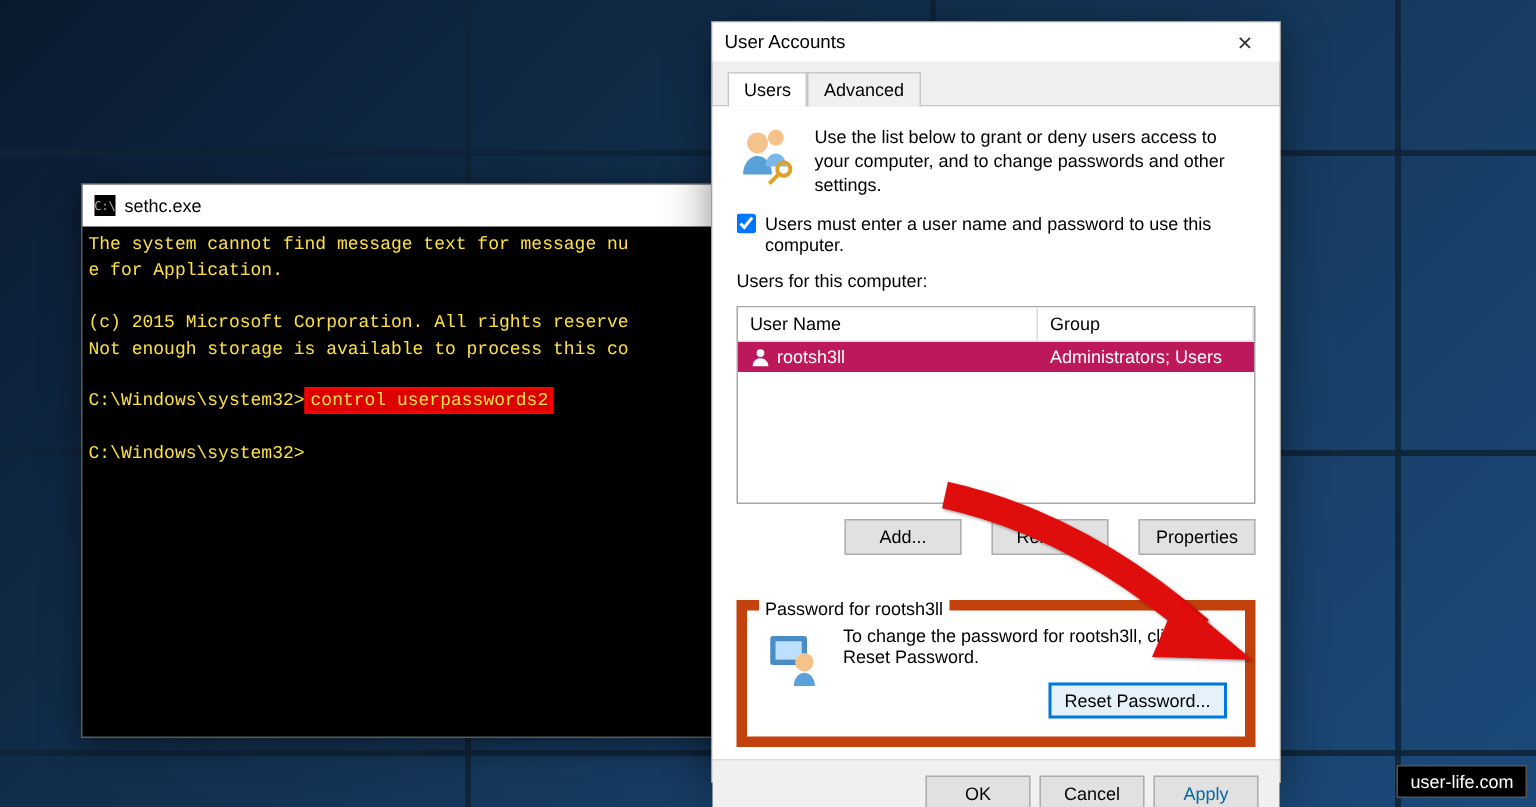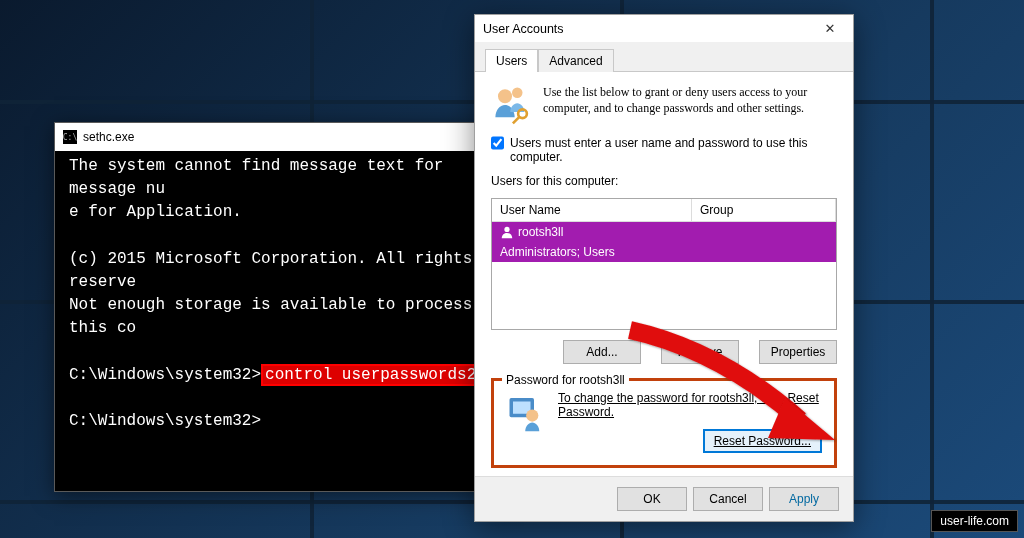--- a/index.html
+++ b/index.html
@@ -6,51 +6,51 @@
 body { width: 1024px; height: 538px; background: #0a1a2e; font-family: "Segoe UI", Tahoma, sans-serif; font-size: 12px; overflow: hidden; position: relative; }
 .desktop-bg { position: absolute; inset: 0; background: linear-gradient(135deg,#0a1a2e 0%,#163a5f 60%,#1b4a7a 100%); }
 .grid-lines { position: absolute; inset: 0; }
 .grid-lines::before, .grid-lines::after { content:''; position:absolute; background:rgba(255,255,255,0.06); }
 .grid-lines .v { position:absolute; top:0; bottom:0; width:4px; background:rgba(15,35,55,0.9); }
 .grid-lines .h { position:absolute; left:0; right:0; height:4px; background:rgba(15,35,55,0.9); }
 
 .cmd-window { position: absolute; left: 54px; top: 122px; width: 470px; height: 370px; background:#000; border:1px solid #5a5a5a; box-shadow:0 4px 20px rgba(0,0,0,0.5); }
 .cmd-title { height: 28px; background:#fff; display:flex; align-items:center; padding:0 8px; gap:6px; font-size:12px; color:#000; }
 .cmd-icon { width:14px; height:14px; background:#000; color:#aaa; font-size:8px; display:flex; align-items:center; justify-content:center; font-family:monospace; }
-.cmd-body { padding: 4px 14px; color:#ffffff; font-family:"Lucida Console","Courier New",monospace; font-size:16px; line-height:1.45; white-space:pre-wrap; }
+.cmd-body { padding: 4px 4px; color:#fde047; font-family:"Lucida Console","Courier New",monospace; font-size:12px; line-height:1.45; white-space:pre-wrap; }
 .cmd-highlight { background:#d00; border:2px solid #f00; padding:0 2px; }
 
 .dialog { position:absolute; left:474px; top:14px; width:380px; height:508px; background:#f0f0f0; border:1px solid #9f9f9f; box-shadow:0 6px 28px rgba(0,0,0,0.45); display:flex; flex-direction:column; }
 .dlg-titlebar { height:32px; background:#fff; display:flex; align-items:center; padding:0 8px; font-size:12.5px; }
 .dlg-title { flex:1; }
 .dlg-close { width:30px; height:26px; display:flex; align-items:center; justify-content:center; font-size:13px; color:#333; cursor:pointer; }
 .tab-row { display:flex; padding:6px 10px 0 10px; border-bottom:1px solid #c8c8c8; gap:0; }
 .tab { padding:4px 10px; border:1px solid #c8c8c8; border-bottom:none; background:#fff; font-size:12px; cursor:pointer; position:relative; top:1px; }
 .tab.inactive { background:#f0f0f0; }
 .dlg-content { flex:1; padding:12px 16px 8px 16px; background:#fff; display:flex; flex-direction:column; gap:10px; }
 .intro { display:flex; gap:10px; align-items:flex-start; }
 .intro-icon { width:42px; height:42px; flex-shrink:0; }
-.intro-text { font-size:12px; line-height:1.35;font-family:Liberation Serif, serif; }
+.intro-text { font-size:12px; line-height:1.35; }
 .checkbox-row { display:flex; gap:6px; font-size:12px; }
 .checkbox-row input { width:14px; height:14px; }
 .users-label { font-size:12px; }
 .user-list { border:1px solid #a8a8a8; height:132px; background:#fff; }
 .list-head { display:flex; background:#fff; border-bottom:1px solid #dcdcdc; }
 .list-head div { padding:4px 8px; font-size:12px; border-right:1px solid #dcdcdc; }
 .list-head .c1 { width:200px; }
 .list-head .c2 { flex:1; }
-.list-row { display:flex; background:#a21caf; color:#fff;flex-direction:column; }
+.list-row { display:flex; background:#be185d; color:#fff; }
 .list-row div { padding:3px 8px; font-size:12px; display:flex; align-items:center; gap:4px; }
 .list-row .c1 { width:200px; }
 .list-row .c2 { flex:1; }
 .user-ico { width:14px; height:14px; }
 .btn-row { display:flex; justify-content:flex-end; gap:20px; }
 .btn { min-width:78px; padding:4px 10px; font-size:12px; background:#e1e1e1; border:1px solid #adadad; cursor:pointer; text-align:center; }
 .btn.highlighted { border:2px solid #0078d7; background:#e5f1fb; padding:3px 9px; }
-.groupbox { border:3px solid #c2410c; padding:10px 12px 12px 12px; position:relative; margin-top:4px;text-decoration:underline; }
+.groupbox { border:7px solid #c2410c; padding:10px 12px 12px 12px; position:relative; margin-top:20px; }
 .groupbox-title { position:absolute; top:-8px; left:8px; background:#fff; padding:0 4px; font-size:12px; }
 .pw-row { display:flex; gap:10px; align-items:flex-start; }
 .pw-ico { width:42px; height:42px; flex-shrink:0; }
 .pw-body { flex:1; display:flex; flex-direction:column; gap:10px; }
 .dlg-footer { padding:10px 14px; display:flex; justify-content:flex-end; gap:6px; border-top:1px solid #ddd; background:#f0f0f0; }
 .btn.disabled { color:#0369a1; cursor:default; }
 .arrow { position:absolute; pointer-events:none; z-index:50; }
 .watermark { position:absolute; right:6px; bottom:6px; background:#000; color:#fff; padding:3px 8px; font-size:12px; font-family:Arial,sans-serif; border:1px solid #555; }
 </style>
 </head>

